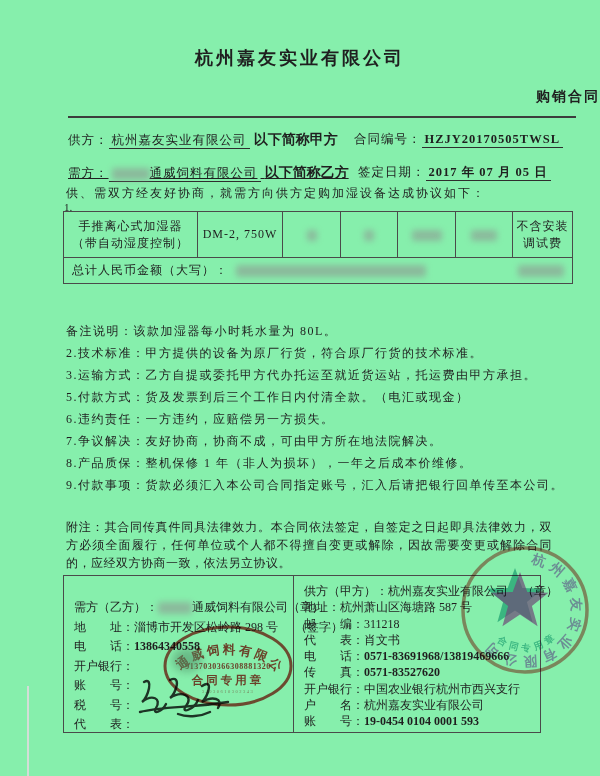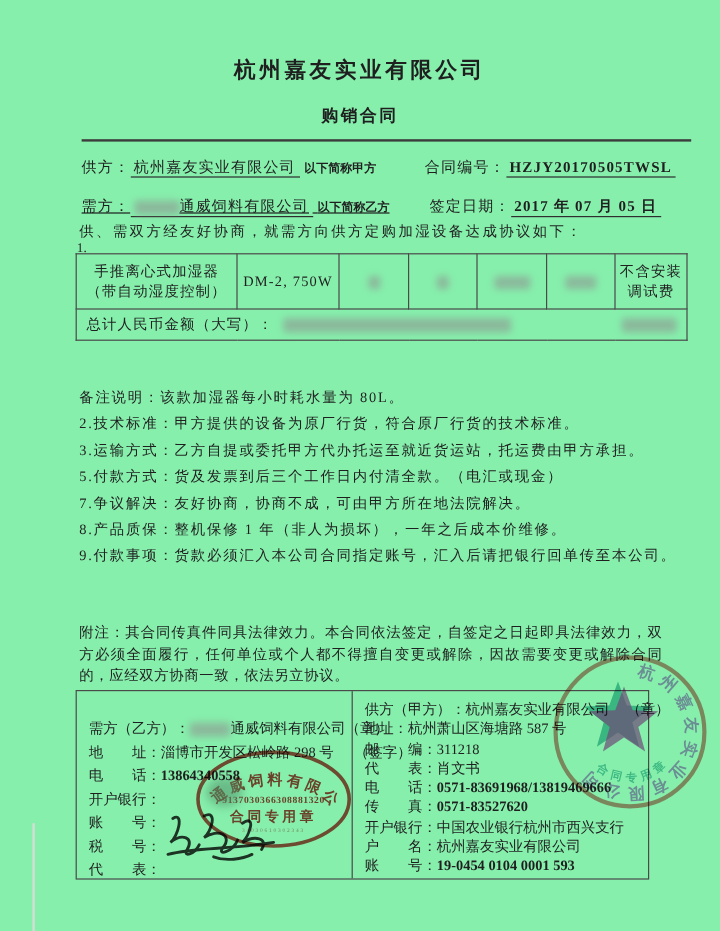--- a/index.html
+++ b/index.html
@@ -1,25 +1,25 @@
 <!DOCTYPE html>
 <html><head>
 <meta charset="utf-8">
 <style>
   html,body{margin:0;padding:0;background:#ffffff;}
   .page{position:relative;width:600px;height:776px;background:#86efac;overflow:hidden;
         font-family:"Liberation Serif","DejaVu Serif",serif;color:#1f1f1f;}
   .abs{position:absolute;}
   .center{left:0;width:600px;text-align:center;}
   .doc-title{top:46px;font-size:18px;font-weight:bold;letter-spacing:3px;}
-  .doc-subtitle{top:88px;font-size:14px;font-weight:bold;letter-spacing:2px;}
+  .doc-subtitle{top:88px;font-size:14px;font-weight:bold;letter-spacing:2px;text-align:right;}
   .rule{top:116px;left:68px;width:508px;height:2px;background:#3c3c3c;}
   .line{font-size:12.5px;letter-spacing:1px;white-space:nowrap;}
   .u{border-bottom:1.5px solid #2e2e2e;padding:0 3px 1px 3px;}
-  .small-note{font-size:10px;font-weight:bold;letter-spacing:0;}
+  .small-note{font-size:14px;font-weight:bold;letter-spacing:0;}
   .bold6{font-weight:600;}
   .intro{top:185px;left:66px;font-size:12px;letter-spacing:2px;white-space:nowrap;}
   .item-no{top:201px;left:64px;font-size:11px;}
   
   table.prod{position:absolute;top:211px;left:63px;width:509px;border-collapse:collapse;
              font-size:12px;table-layout:fixed;}
   table.prod td,table.prod th{border:1px solid #4a4a4a;text-align:center;vertical-align:middle;
              font-weight:normal;padding:2px;letter-spacing:1px;}
   table.prod tr.hdr{height:30px;}
   table.prod tr.row{height:46px;}
@@ -100,20 +100,21 @@
       </td>
     </tr>
   </tbody>
     </table>
 
   <div class="abs terms">
     <div><span>备注说明：</span><span>该款加湿器每小时耗水量为 80L。</span></div>
     <div><span>2.技术标准：</span><span>甲方提供的设备为原厂行货，符合原厂行货的技术标准。</span></div>
     <div><span>3.运输方式：</span><span>乙方自提或委托甲方代办托运至就近货运站，托运费由甲方承担。</span></div>
     <div><span>5.付款方式：</span><span>货及发票到后三个工作日内付清全款。（电汇或现金）</span></div>
+    <div><span>6.违约责任：</span><span>一方违约，应赔偿另一方损失。</span></div>
     <div><span>7.争议解决：</span><span>友好协商，协商不成，可由甲方所在地法院解决。</span></div>
     <div><span>8.产品质保：</span><span>整机保修 1 年（非人为损坏），一年之后成本价维修。</span></div>
     <div><span>9.付款事项：</span><span>货款必须汇入本公司合同指定账号，汇入后请把银行回单传至本公司。</span></div>
   </div>
 
   <div class="abs appendix">附注：其合同传真件同具法律效力。本合同依法签定，自签定之日起即具法律效力，双方必须全面履行，任何单位或个人都不得擅自变更或解除，因故需要变更或解除合同的，应经双方协商一致，依法另立协议。</div>
 
   <div class="sig">
     <div class="col-l">
       <div class="r"><span>需方（乙方）：</span><span class="blur" style="width:34px;height:12px;"></span><span>通威饲料有限公司（章）</span></div>

